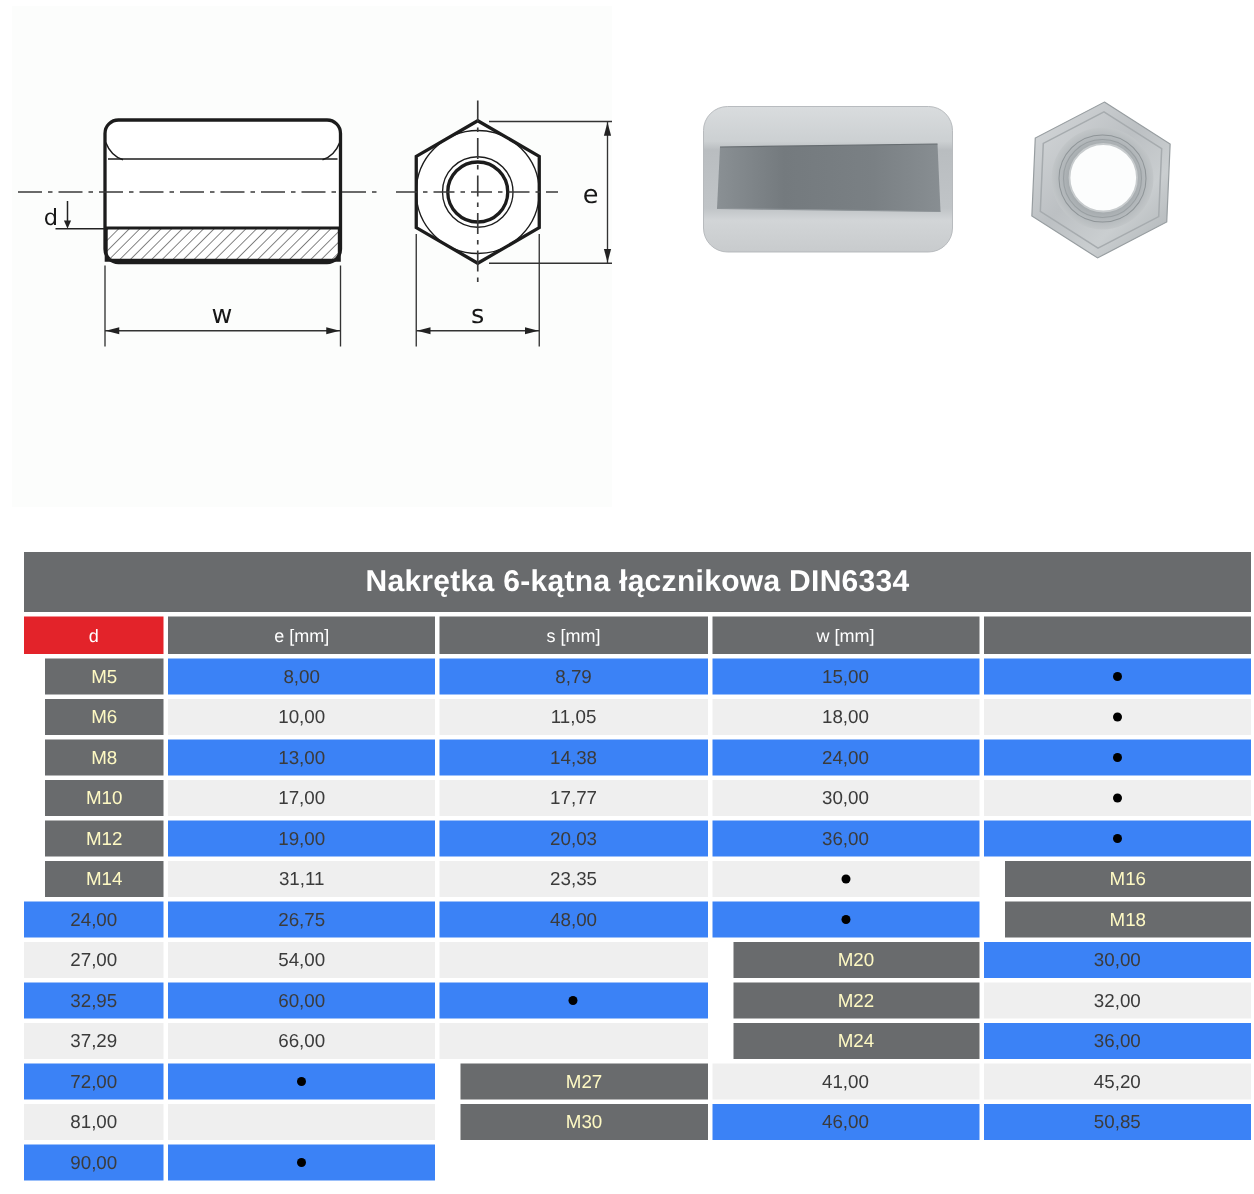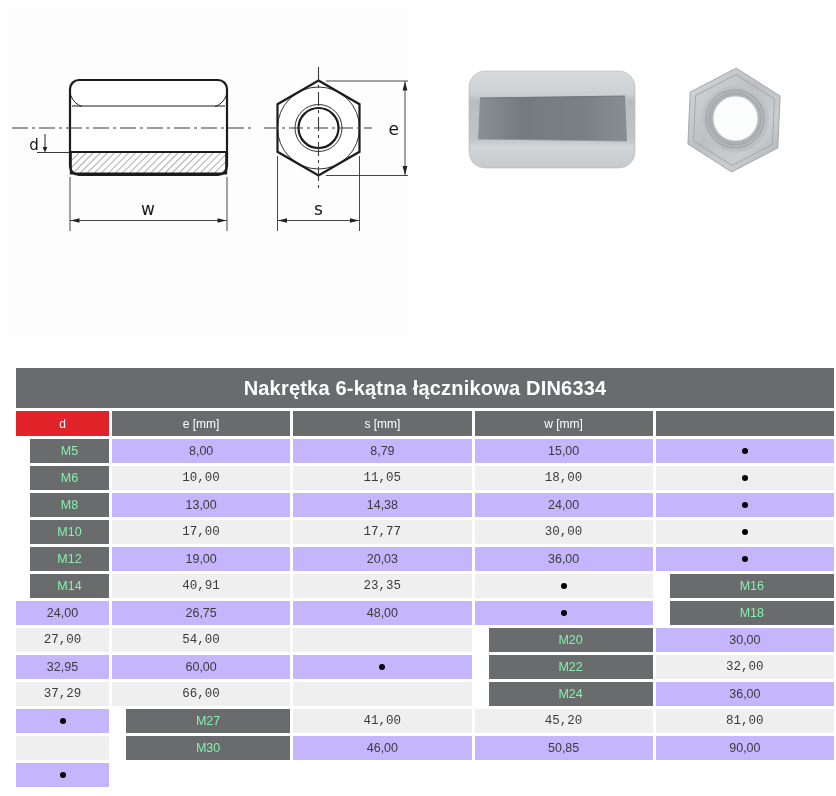--- a/index.html
+++ b/index.html
@@ -17,23 +17,23 @@
   #end-photo{left:684px;top:62px;}
 
   
   .spec-table{position:absolute;left:16px;top:368px;width:818px;}
   .title-bar{height:40px;background:var(--gray,#696b6d);color:#fff;display:flex;align-items:center;justify-content:center;
              font-size:20px;font-weight:700;letter-spacing:.2px;margin-bottom:3px;}
   .grid{display:grid;grid-template-columns:93px 1fr 1fr 1fr 1fr;gap:3px;background:#fff;}
   .cell{height:24px;display:flex;align-items:center;justify-content:center;font-size:12.5px;}
   .cell.head{height:25px;background:var(--gray,#696b6d);color:#fff;font-size:12px;}
   .cell.head-d{background:var(--red,#e3232a);}
-  .cell.rowlabel{background:var(--gray,#696b6d);color:#86efac;margin-left:14px;}
-  .cell.val{background:#c4b5fd;color:var(--textd,#3b3b3b);}
-  .cell.val.alt{background:var(--alt,#efefef);font-family:Liberation Mono, monospace;}
+  .cell.rowlabel{background:var(--gray,#696b6d);color:#fef9c3;margin-left:14px;}
+  .cell.val{background:#3b82f6;color:var(--textd,#3b3b3b);}
+  .cell.val.alt{background:var(--alt,#efefef);}
   .dot{width:6px;height:6px;border-radius:50%;background:#000;display:inline-block;}
 </style>
 </head>
 <body>
 
 <div class="drawing-panel">
   <svg width="400" height="334" viewBox="0 0 400 334">
     <defs>
       <pattern id="hatch" width="5" height="5" patternUnits="userSpaceOnUse" patternTransform="rotate(45)">
         <line x1="0" y1="0" x2="0" y2="5" stroke="#4a4a4a" stroke-width="0.9"></line>
@@ -179,21 +179,21 @@
         <span class="dot"></span>
       </div>
       <div class="cell rowlabel">M12</div>
       <div class="cell val">19,00</div>
       <div class="cell val">20,03</div>
       <div class="cell val">36,00</div>
       <div class="cell val">
         <span class="dot"></span>
       </div>
       <div class="cell rowlabel">M14</div>
-      <div class="cell val alt">40,91</div>
+      <div class="cell val alt">31,11</div>
       <div class="cell val alt">23,35</div>
       <div class="cell val alt">
         <span class="dot"></span>
       </div>
       <div class="cell rowlabel">M16</div>
       <div class="cell val">24,00</div>
       <div class="cell val">26,75</div>
       <div class="cell val">48,00</div>
       <div class="cell val">
         <span class="dot"></span>
@@ -209,20 +209,21 @@
       <div class="cell val">
         <span class="dot"></span>
       </div>
       <div class="cell rowlabel">M22</div>
       <div class="cell val alt">32,00</div>
       <div class="cell val alt">37,29</div>
       <div class="cell val alt">66,00</div>
       <div class="cell val alt"></div>
       <div class="cell rowlabel">M24</div>
       <div class="cell val">36,00</div>
+      <div class="cell val">72,00</div>
       <div class="cell val">
         <span class="dot"></span>
       </div>
       <div class="cell rowlabel">M27</div>
       <div class="cell val alt">41,00</div>
       <div class="cell val alt">45,20</div>
       <div class="cell val alt">81,00</div>
       <div class="cell val alt"></div>
       <div class="cell rowlabel">M30</div>
       <div class="cell val">46,00</div>

